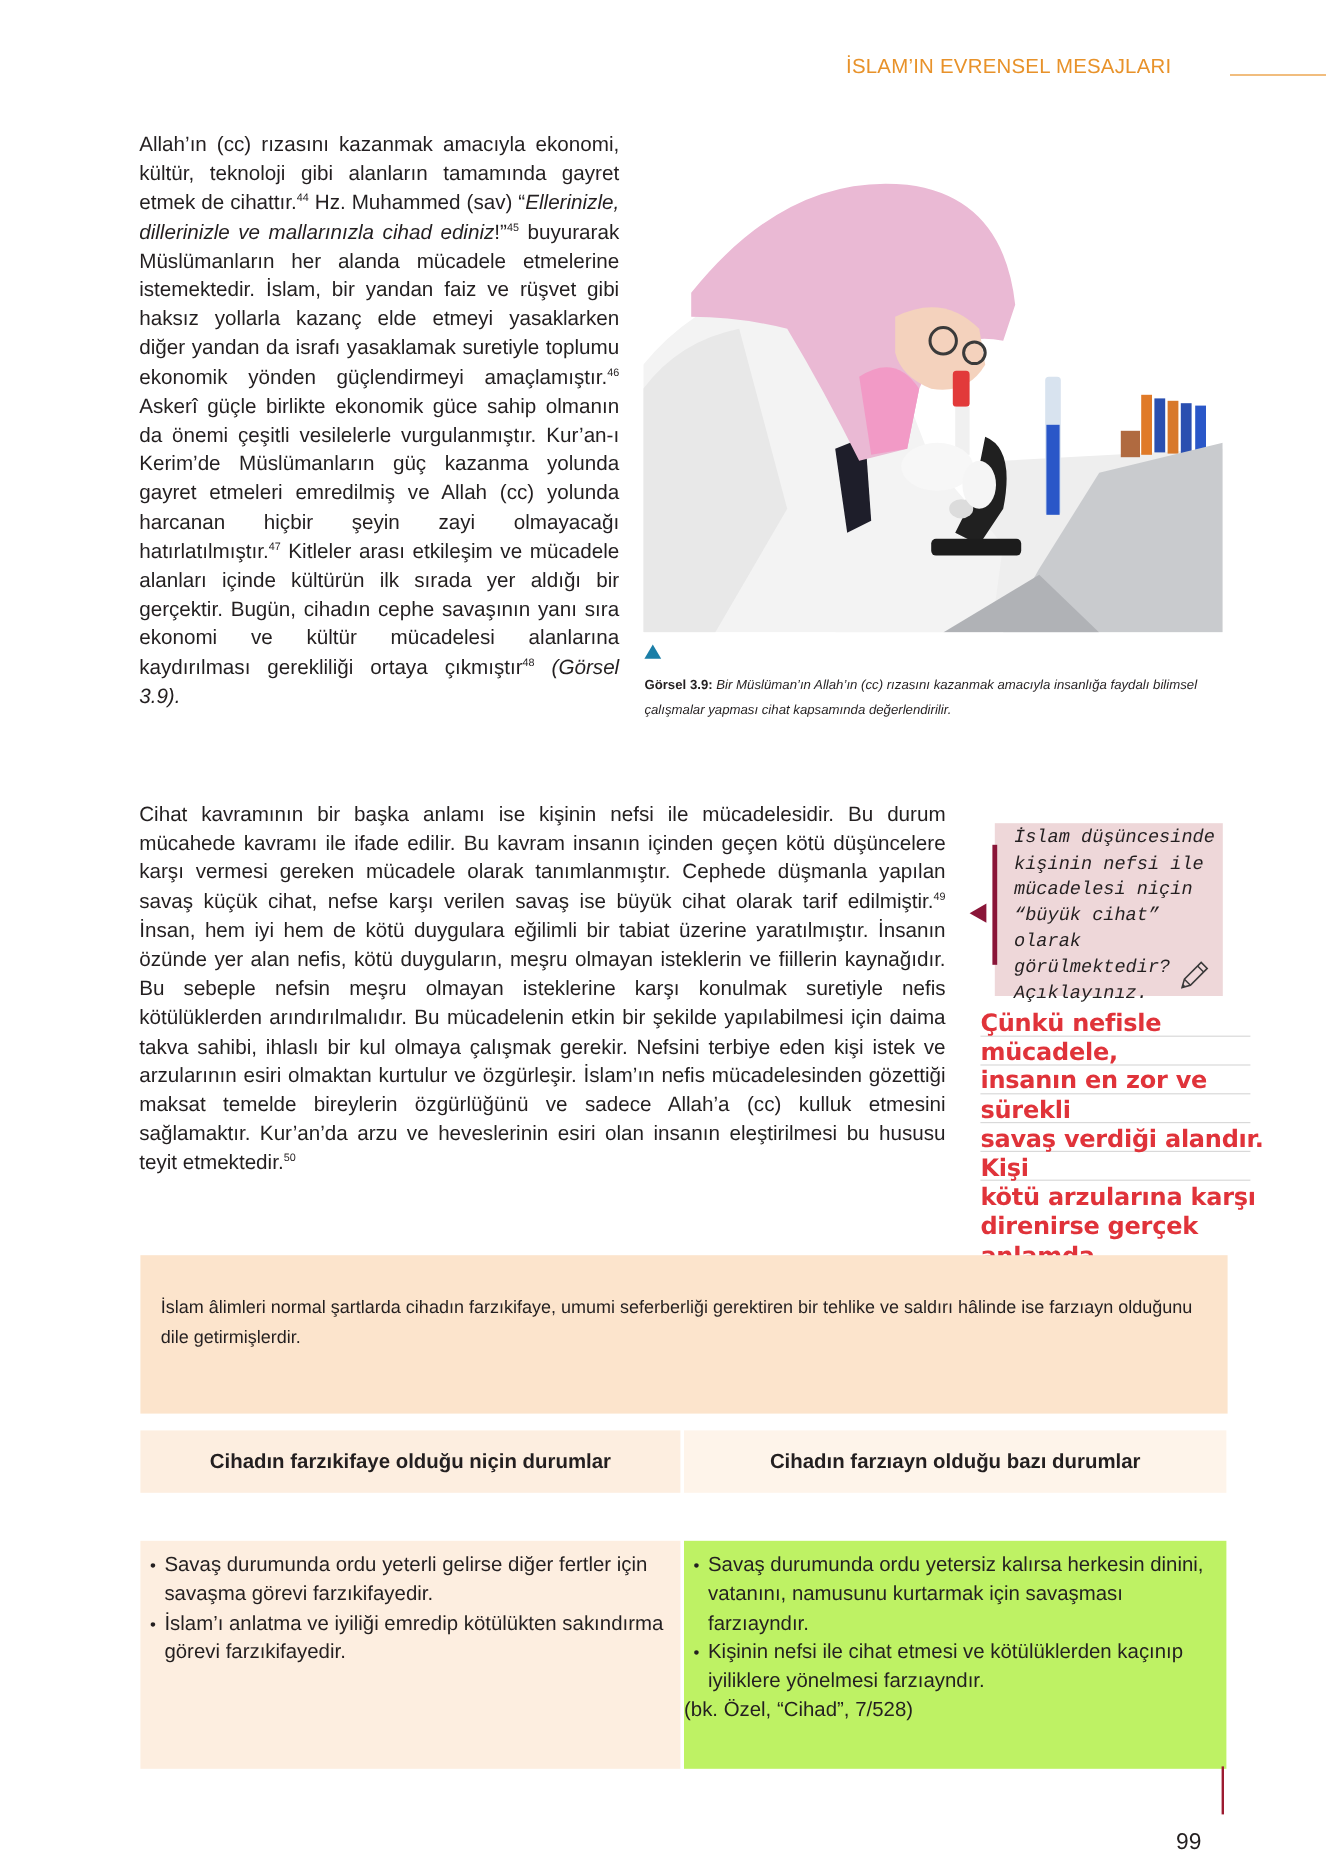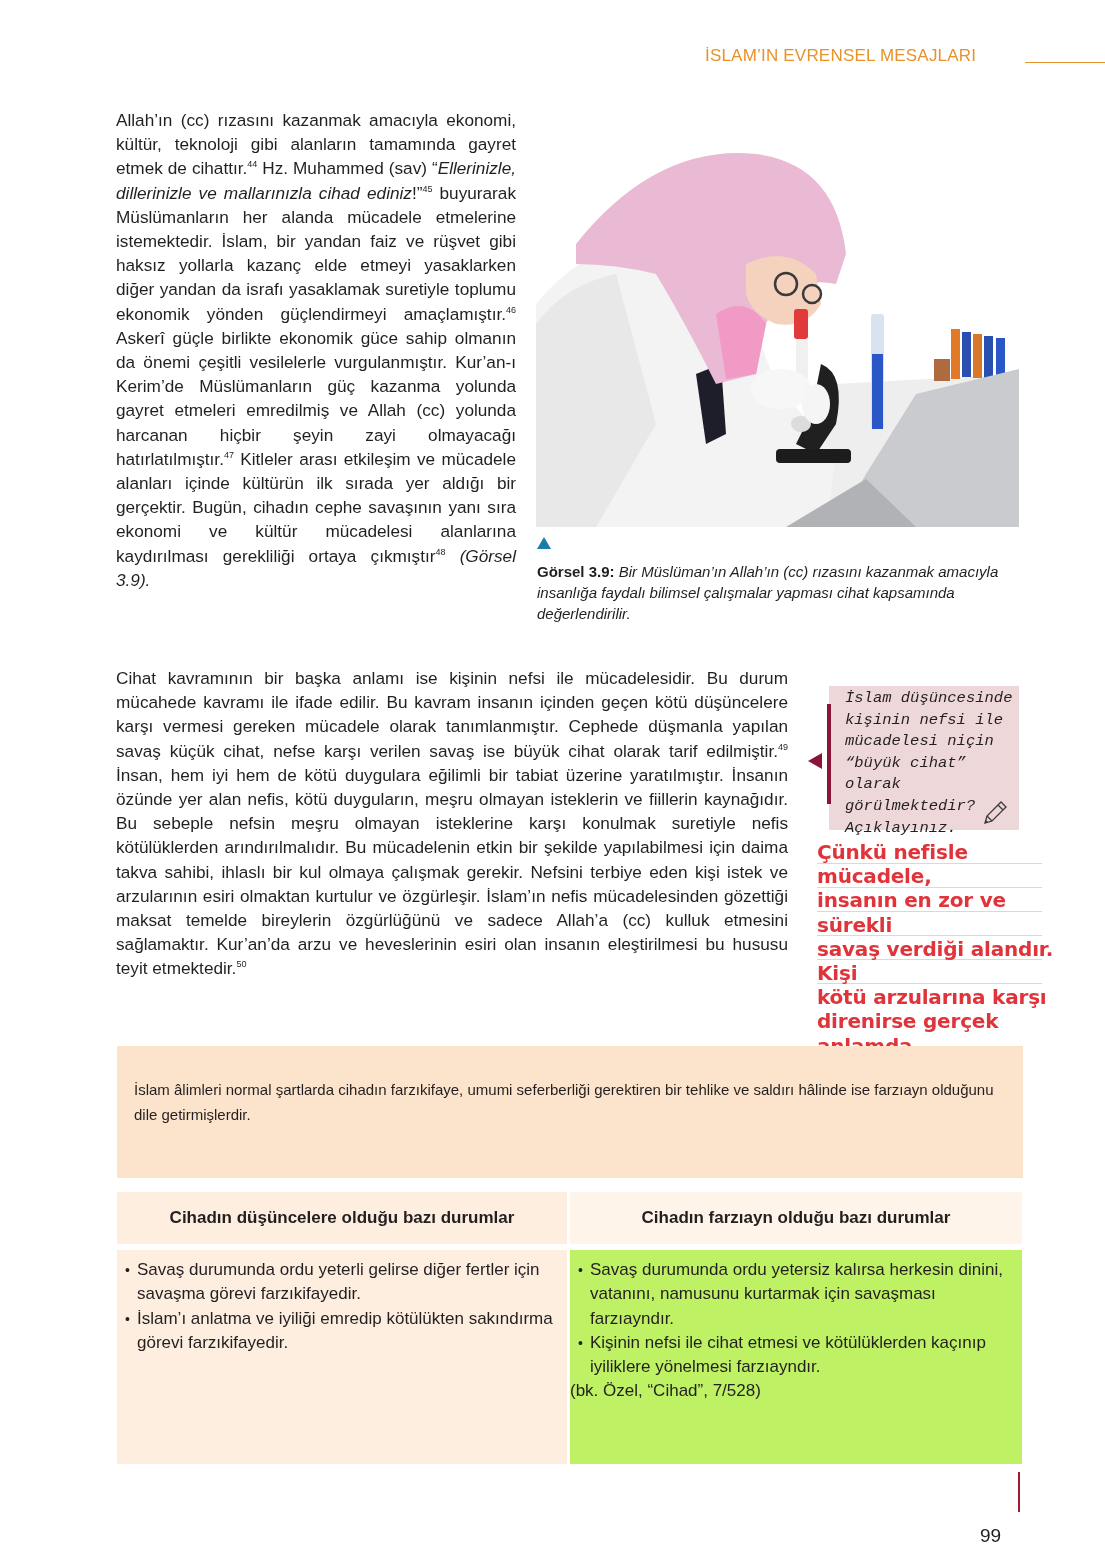--- a/index.html
+++ b/index.html
@@ -13,21 +13,21 @@
 
   
   .col-left { left:116px; top:108px; width:400px; font-size:17.2px; line-height:24.2px; text-align:justify; }
   .col-left p { margin:0; }
   sup { font-size:9px; line-height:0; vertical-align:super; }
 
   
   .photo { left:536px; top:124px; width:483px; height:403px; overflow:hidden; background:#ffffff; }
   .caption-marker { left:537px; top:537px; width:0; height:0;
         border-left:7px solid transparent; border-right:7px solid transparent; border-bottom:12px solid #1a7ea7; }
-  .caption { left:537px; top:561px; width:485px; font-size:15px; line-height:21px; }
+  .caption { left:537px; top:561px; width:485px; font-size:11px; line-height:21px; }
   .caption .lbl { font-weight:bold; }
   .caption .txt { font-style:italic; }
 
   
   .body2 { left:116px; top:666px; width:672px; font-size:17.2px; line-height:24.2px; text-align:justify; }
   .body2 p { margin:0; }
 
   
   .qbox { left:829px; top:686px; width:190px; height:144px; background:#eed7d9; }
   .qbar { left:827px; top:704px; width:4px; height:100px; background:#8a1538; }
@@ -42,21 +42,21 @@
             font-size:20px; line-height:24.2px; color:#e0333a; letter-spacing:-0.2px; }
   .answer-line { left:817px; height:1px; width:225px; background:#d9d9d9; }
 
   
   .infobox { left:117px; top:1046px; width:906px; height:132px; background:#fce4cc; }
   .infotext { left:134px; top:1078px; width:880px; font-size:15px; line-height:24.5px; }
 
   
   .th { top:1192px; height:52px; background:#fdeee0; display:flex; align-items:center; justify-content:center;
         font-weight:bold; font-size:17px; }
-  .td { top:1250px; height:214px; }
+  .td { top:1284px; height:190px; }
   .th-left { left:117px; width:450px; }
   .th-right { left:570px; width:452px; background:#fef4ea; }
   .td-left { left:117px; width:450px; background:#fdeee0; }
   .td-right { left:570px; width:452px; background:#bef264; }
   .list { list-style:none; margin:0; padding:8px 0 0 8px; font-size:17px; line-height:24.3px; }
   .list li { position:relative; padding-left:12px; }
   .list li::before { content:"•"; position:absolute; left:0; top:0; font-size:14px; }
   .source { padding-right:20px; font-size:17px; line-height:24.3px; }
 
   
@@ -153,21 +153,21 @@
   <div>insanın en zor ve sürekli</div>
   <div>savaş verdiği alandır. Kişi</div>
   <div>kötü arzularına karşı</div>
   <div>direnirse gerçek anlamda</div>
   <div>cihat etmiş olur.</div>
 </div>
 
 <div class="abs infobox"></div>
 <div class="abs infotext">İslam âlimleri normal şartlarda cihadın farzıkifaye, umumi seferberliği gerektiren bir tehlike ve saldırı hâlinde ise farzıayn olduğunu dile getirmişlerdir.</div>
 
-<div class="abs th th-left">Cihadın düşüncelere olduğu bazı durumlar</div>
+<div class="abs th th-left">Cihadın farzıkifaye olduğu niçin durumlar</div>
 <div class="abs th th-right">Cihadın farzıayn olduğu bazı durumlar</div>
 
 <div class="abs td td-left">
   <ul class="list">
     <li>Savaş durumunda ordu yeterli gelirse diğer fertler için savaşma görevi farzıkifayedir.</li>
     <li>İslam’ı anlatma ve iyiliği emredip kötülükten sakındırma görevi farzıkifayedir.</li>
   </ul>
 </div>
 <div class="abs td td-right">
   <ul class="list">

